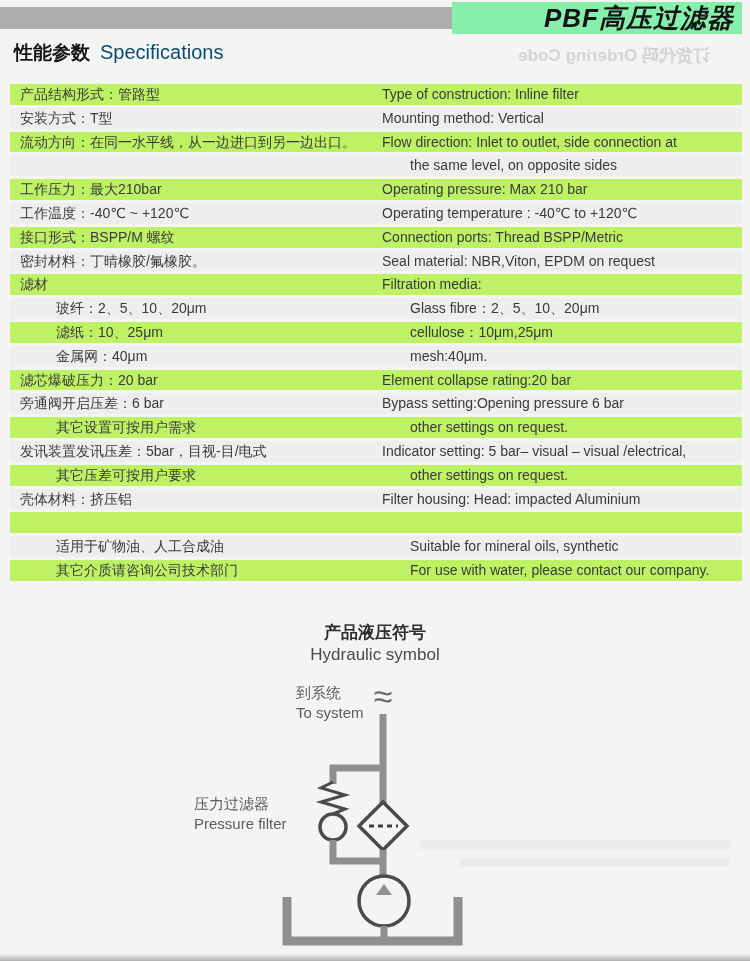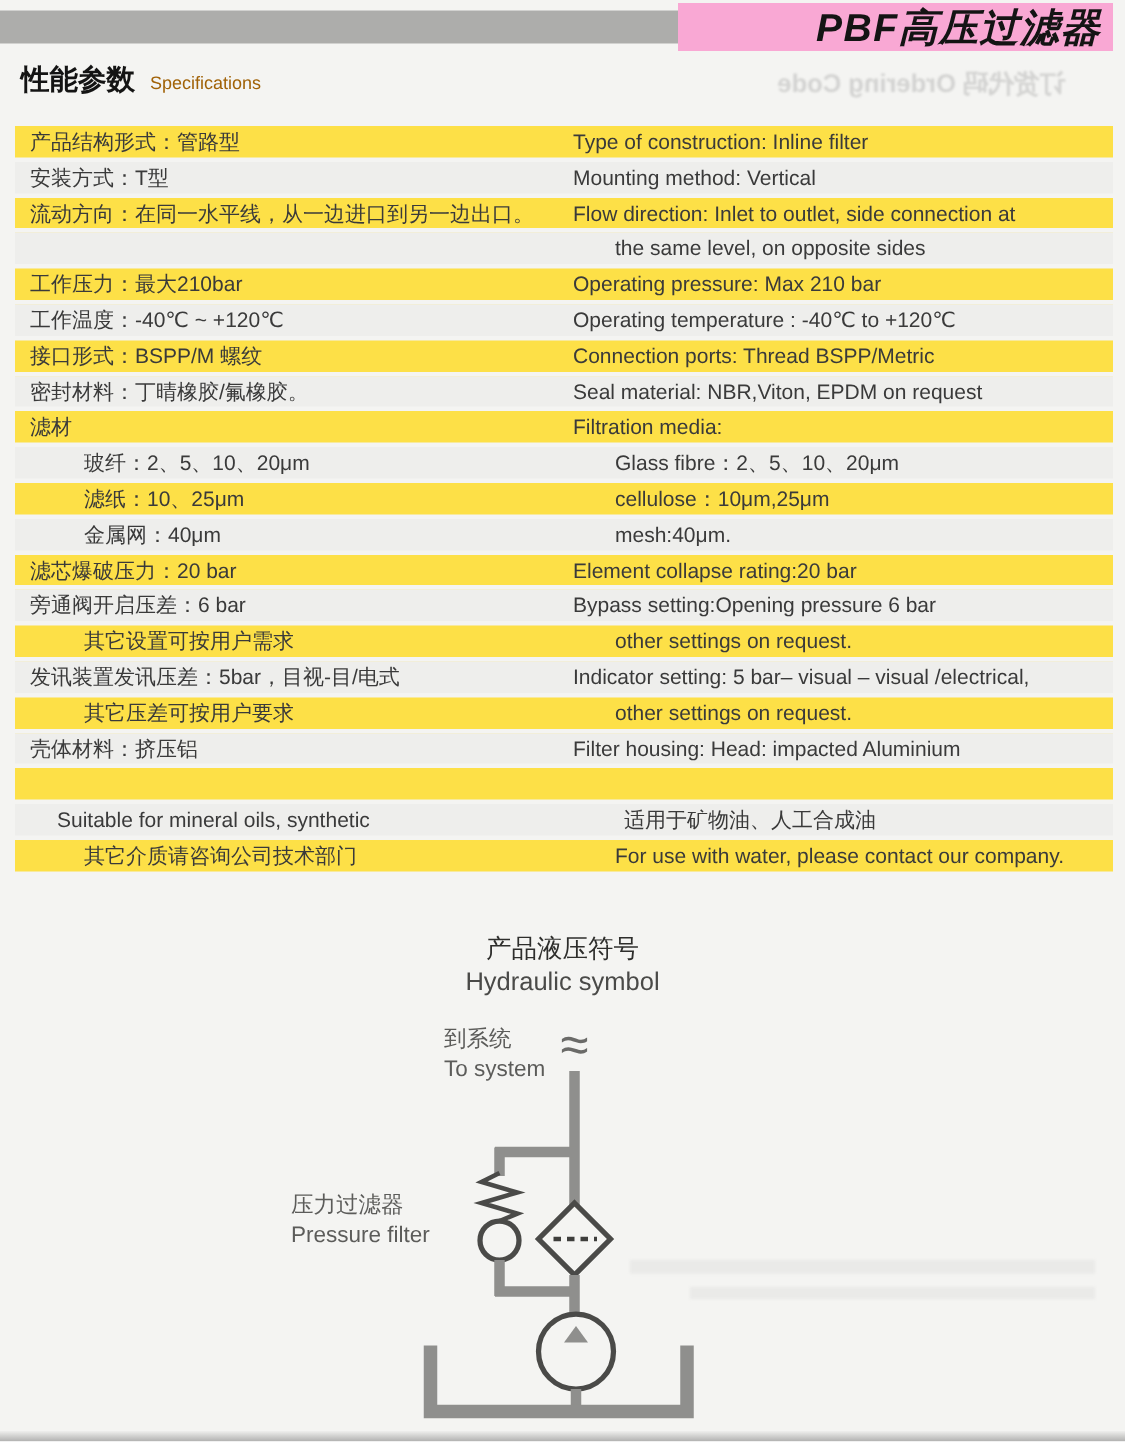--- a/index.html
+++ b/index.html
@@ -5,52 +5,52 @@
   html,body{margin:0;padding:0;background:#fff;}
   .page{
     position:relative; width:750px; height:961px;
     background:#f4f4f2; overflow:hidden;
     font-family:"Liberation Sans","DejaVu Sans",sans-serif;
     color:#3a3a3a;
   }
   
   .bar-left{position:absolute;left:0;top:7px;width:742px;height:22px;background:#adadab;}
   .bar-right{
-    position:absolute;left:452px;top:2px;width:290px;height:32px;background:#f9a8d4;
+    position:absolute;left:452px;top:2px;width:290px;height:32px;background:#86efac;
     display:flex;align-items:center;justify-content:flex-end;
     padding-right:8px;box-sizing:border-box;
   }
   .doc-title{font-style:italic;font-weight:bold;font-size:26px;color:#141414;letter-spacing:1px;white-space:nowrap;}
   .section-heading{position:absolute;left:14px;top:40px;white-space:nowrap;}
   .section-heading .zh{font-size:19px;font-weight:bold;color:#141414;}
-  .section-heading .en{font-size:12px;color:#a16207;margin-left:10px;}
+  .section-heading .en{font-size:20px;color:#0c4a6e;margin-left:10px;}
   
   .ghost-oc{
     position:absolute;left:478px;top:44px;width:232px;
     transform:scaleX(-1);color:rgba(125,125,125,0.28);
     font-size:17px;font-weight:bold;filter:blur(0.6px);white-space:nowrap;
   }
   .ghost-band{position:absolute;background:rgba(150,150,150,0.10);filter:blur(1px);}
   
   .spec-table{position:absolute;left:10px;top:84px;width:732px;}
   .row{
     display:flex;height:23.8px;box-sizing:border-box;
-    border-bottom:3px solid #f4f4f2;background:#fde047;
+    border-bottom:3px solid #f4f4f2;background:#bef264;
     line-height:20.5px;font-size:14px;
   }
   .row:nth-child(even){background:#eeeeec;}
   .cell{white-space:nowrap;overflow:hidden;}
   .cell.zh{width:372px;padding-left:10px;box-sizing:border-box;}
   .cell.en{flex:1;}
   .cell.zh.ind{padding-left:46px;}
   .cell.en.ind{padding-left:28px;box-sizing:border-box;}
   
   .diagram{position:absolute;left:0;top:613px;width:750px;height:348px;}
   .diagram svg{position:absolute;left:0;top:0;}
-  .dg-title{position:absolute;left:0;top:8px;width:750px;text-align:center;font-size:17px;font-weight:normal;color:#2e2e2c;}
+  .dg-title{position:absolute;left:0;top:8px;width:750px;text-align:center;font-size:17px;font-weight:bold;color:#2e2e2c;}
   .dg-subtitle{position:absolute;left:0;top:32px;width:750px;text-align:center;font-size:17px;color:#4a4a48;}
   .lbl{position:absolute;font-size:15px;color:#5c5c5a;line-height:20px;}
   .lbl-tosystem{left:296px;top:70px;}
   .lbl-filter{left:194px;top:181px;}
   .bottom-edge{
     position:absolute;left:0;bottom:0;width:100%;height:7px;
     background:linear-gradient(to bottom, rgba(0,0,0,0.02), rgba(0,0,0,0.28));
   }
 </style>
 </head>
@@ -140,22 +140,22 @@
         <div class="cell zh ind">其它压差可按用户要求</div>
         <div class="cell en ind">other settings on request.</div>
       </div>
     <div class="row">
         <div class="cell zh">壳体材料：挤压铝</div>
         <div class="cell en">Filter housing: Head: impacted Aluminium</div>
       </div>
     <div class="row">
       </div>
     <div class="row">
+        <div class="cell zh ind">适用于矿物油、人工合成油</div>
         <div class="cell en ind">Suitable for mineral oils, synthetic</div>
-        <div class="cell zh ind">适用于矿物油、人工合成油</div>
       </div>
     <div class="row">
         <div class="cell zh ind">其它介质请咨询公司技术部门</div>
         <div class="cell en ind">For use with water, please contact our company.</div>
       </div>
   </div>
 
   <div class="diagram">
     <div class="dg-title">产品液压符号</div>
     <div class="dg-subtitle">Hydraulic symbol</div>

